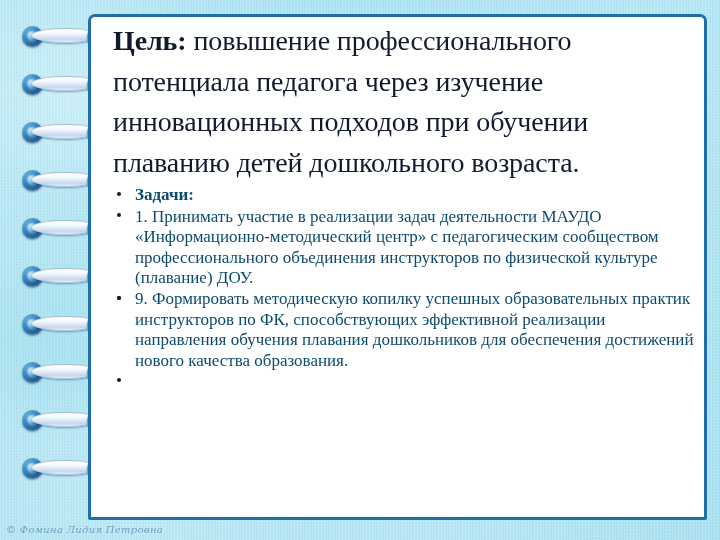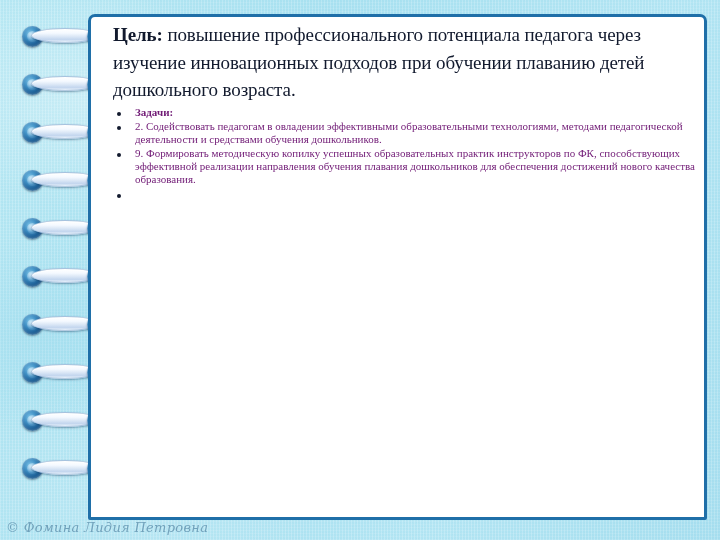--- a/index.html
+++ b/index.html
@@ -67,40 +67,40 @@
     position: absolute;
     left: 22px;
     top: 4px;
     right: 8px;
     bottom: 2px;
   }
 
   
   .heading {
     color: #121a2e;
-    font-size: 19px;
+    font-size: 28px;
     line-height: 1.45;
     letter-spacing: -0.1px;
     margin: 0 0 2px 0;
     padding-right: 36px;
   }
   .heading .lead {
     font-weight: bold;
   }
 
   
   .bullets {
     list-style: none;
     margin: 0;
     padding: 0;
   }
   .bullets li {
     position: relative;
-    color: #701a75;
-    font-size: 11px;
+    color: #0c4a6e;
+    font-size: 17px;
     line-height: 1.205;
     padding-left: 22px;
     margin-bottom: 0.5px;
   }
   .bullets li .dot {
     position: absolute;
     left: 4px;
     top: 6.5px;
     width: 4px;
     height: 4px;
@@ -173,21 +173,21 @@
     background: radial-gradient(circle at 40% 36%, rgba(230,246,255,0.95), rgba(160,210,240,0.25) 55%, rgba(20,70,110,0.15) 100%);
   }
 
   
   .watermark {
     position: absolute;
     left: 6px;
     bottom: 5px;
     font-family: "DejaVu Serif", serif;
     font-style: italic;
-    font-size: 13px;
+    font-size: 10px;
     color: rgba(85,135,165,0.72);
     letter-spacing: 0.3px;
     white-space: nowrap;
     filter: blur(0.2px);
   }
 </style>
 </head>
 <body>
 
 <div class="slide">
@@ -245,21 +245,22 @@
       </div>
     </div>
 
   <div class="content-frame">
     <div class="content-inner">
 
       <p class="heading"><span class="lead">Цель:</span><span> повышение профессионального потенциала педагога через изучение инновационных подходов при обучении плаванию детей дошкольного возраста.</span></p>
 
       <ul class="bullets">
           <li class="strong"><span class="dot"></span><span>Задачи:</span></li>
-          <li><span class="dot"></span><span>2. Содействовать педагогам в овладении эффективными образовательными технологиями, методами педагогической деятельности и средствами обучения дошкольников.</span></li>
+          <li><span class="dot"></span><span>1. Принимать участие в реализации задач деятельности МАУДО «Информационно-методический центр» с педагогическим сообществом профессионального объединения инструкторов по физической культуре (плавание) ДОУ.</span></li>
+          <li><span class="dot"></span></li>
           <li><span class="dot"></span><span>9. Формировать методическую копилку успешных образовательных практик инструкторов по ФК, способствующих эффективной реализации направления обучения плавания дошкольников для обеспечения достижений нового качества образования.</span></li>
           <li><span class="dot"></span></li>
         </ul>
 
     </div>
   </div>
 
   <div class="watermark">© Фомина Лидия Петровна</div>
 
 </div>

